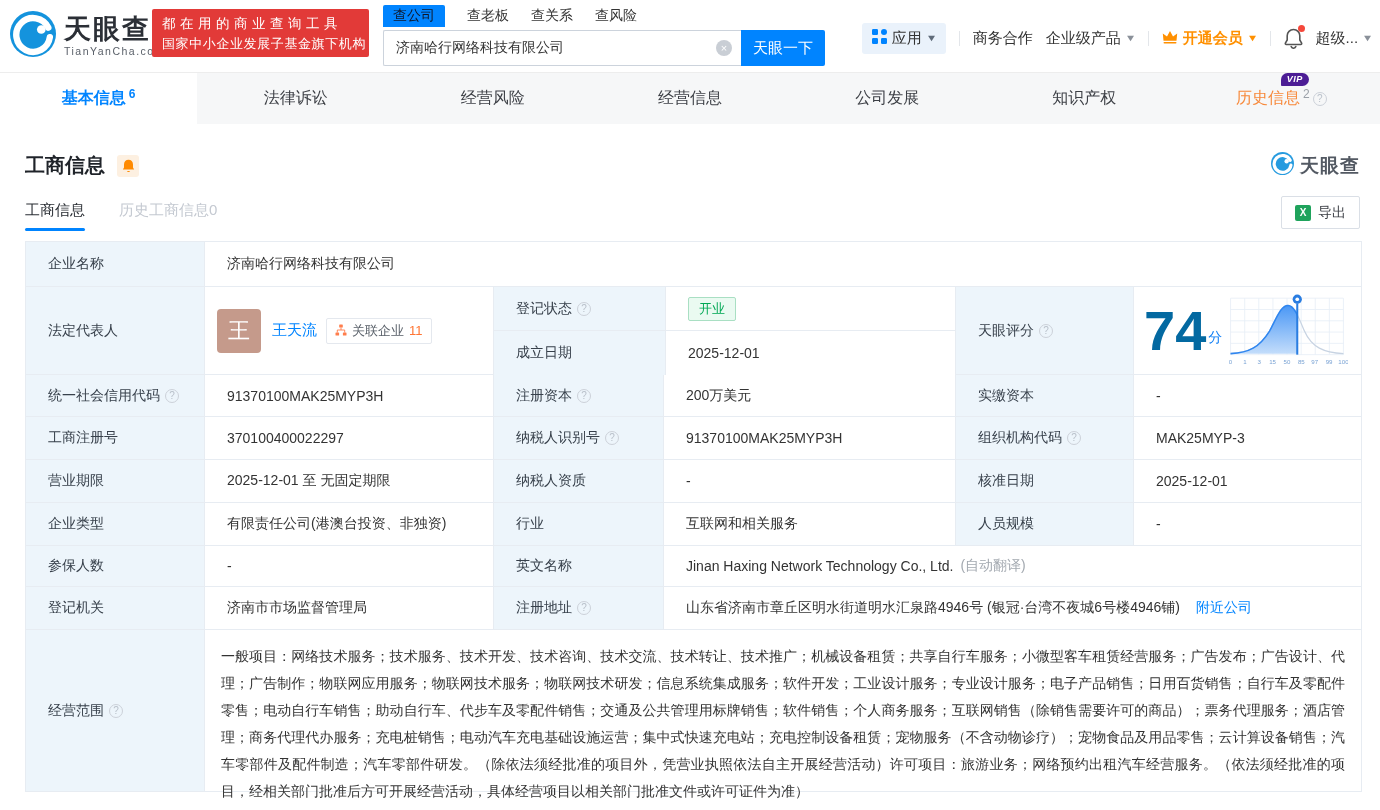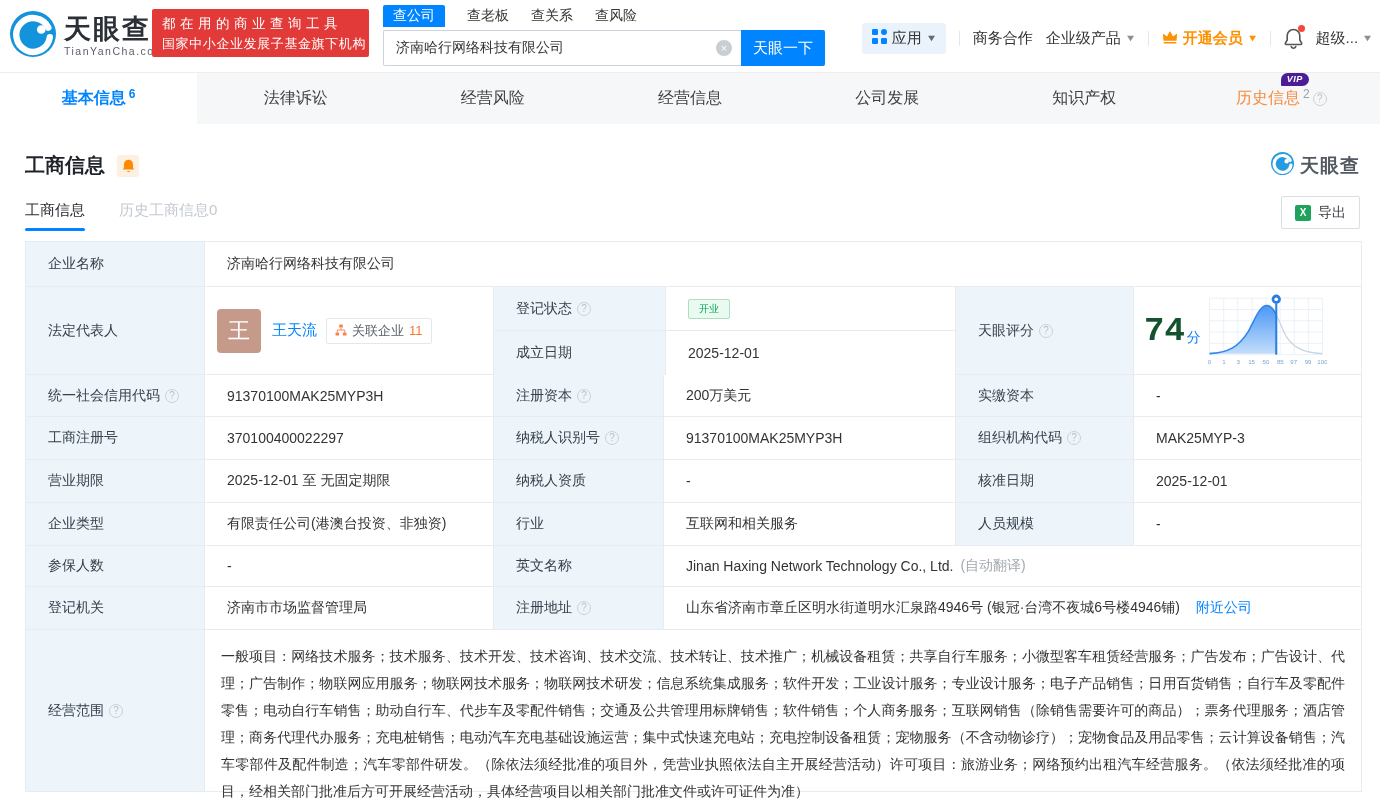--- a/index.html
+++ b/index.html
@@ -14,21 +14,21 @@
   .logo-domain { font-size:10.5px; color:#5a6069; letter-spacing:1.5px; margin-top:2px; }
   .banner { position:absolute; left:152px; top:9px; width:217px; height:48px; background:#e23a38;
     color:#fff; border-radius:2px; display:flex; flex-direction:column; justify-content:center;
     padding:0 10px; cursor:pointer; }
   .banner-l1 { font-size:13.5px; letter-spacing:4.5px; line-height:20px; white-space:nowrap; }
   .banner-l2 { font-size:13px; letter-spacing:0.6px; line-height:19px; white-space:nowrap; }
 
   .searchblock { position:absolute; left:383px; top:3px; }
   .stabs { display:flex; align-items:center; gap:22px; height:25px; }
   .stab { font-size:14px; color:#333; cursor:pointer; }
-  .stab.active { background:#0084ff; color:#ffffff; padding:2px 10px; border-radius:2px 2px 0 0; }
+  .stab.active { background:#0084ff; color:#0f172a; padding:2px 10px; border-radius:2px 2px 0 0; }
   .srow { display:flex; margin-top:2px; }
   .sinput-wrap { position:relative; }
   .sinput { width:358px; height:36px; border:1px solid #ccd3dc; border-right:none; border-radius:2px 0 0 2px;
     padding:0 34px 0 12px; font-size:14px; color:#333; outline:none;
     font-family:"Liberation Sans","DejaVu Sans",sans-serif; }
   .sclear { position:absolute; right:9px; top:10px; width:16px; height:16px; border-radius:50%;
     background:#c9ced5; color:#fff; font-size:11px; line-height:16px; text-align:center; cursor:pointer; }
   .sclear::before { content:"×"; }
   .sbtn { width:84px; height:36px; background:#0084ff; color:#fff; font-size:15px; border:none;
     border-radius:0 2px 2px 0; cursor:pointer; font-family:"Liberation Sans","DejaVu Sans",sans-serif; }
@@ -106,25 +106,25 @@
 
   .avatar { width:44px; height:44px; border-radius:4px; background:#c59a8b; color:#fff; font-size:22px;
     display:flex; align-items:center; justify-content:center; margin-right:11px; cursor:pointer; flex-shrink:0; }
   .link { color:#0084ff; cursor:pointer; text-decoration:none; }
   .rep-name { font-size:15px;text-align:center; }
   .rel-badge { margin-left:9px; border:1px solid #e4e8ee; border-radius:2px; padding:3px 8px;
     display:inline-flex; align-items:center; gap:5px; cursor:pointer; background:#fff; }
   .rel-label { font-size:13px; color:#596069; }
   .rel-count { font-size:13px; color:#ff7533; }
 
-  .status-badge { display:inline-block; padding:2px 10px; font-size:10px; color:#00a854;
+  .status-badge { display:inline-block; padding:2px 10px; font-size:13px; color:#00a854;
     background:#eafaf1; border:1px solid #a9dfc3; border-radius:2px; }
 
   .score-cell { padding:0 6px 0 10px; display:flex; align-items:center; }
-  .score-num { font-size:34px; font-weight:bold; color:#14532d; line-height:1;font-family:Liberation Mono, monospace; }
+  .score-num { font-size:56px; font-weight:bold; color:#0369a1; line-height:1; }
   .score-unit { font-size:14px; color:#0a7cf5; margin:14px 4px 0 2px; }
   .gray-note { color:#a3a9b0; margin-left:7px; }
   .nearby { margin-left:16px; }
   .scope-cell { display:block; padding:13px 16px; line-height:27px; text-align:justify; color:#333; }
 </style>
 </head>
 <body>
 
 <header class="topbar">
   <div class="logo">

